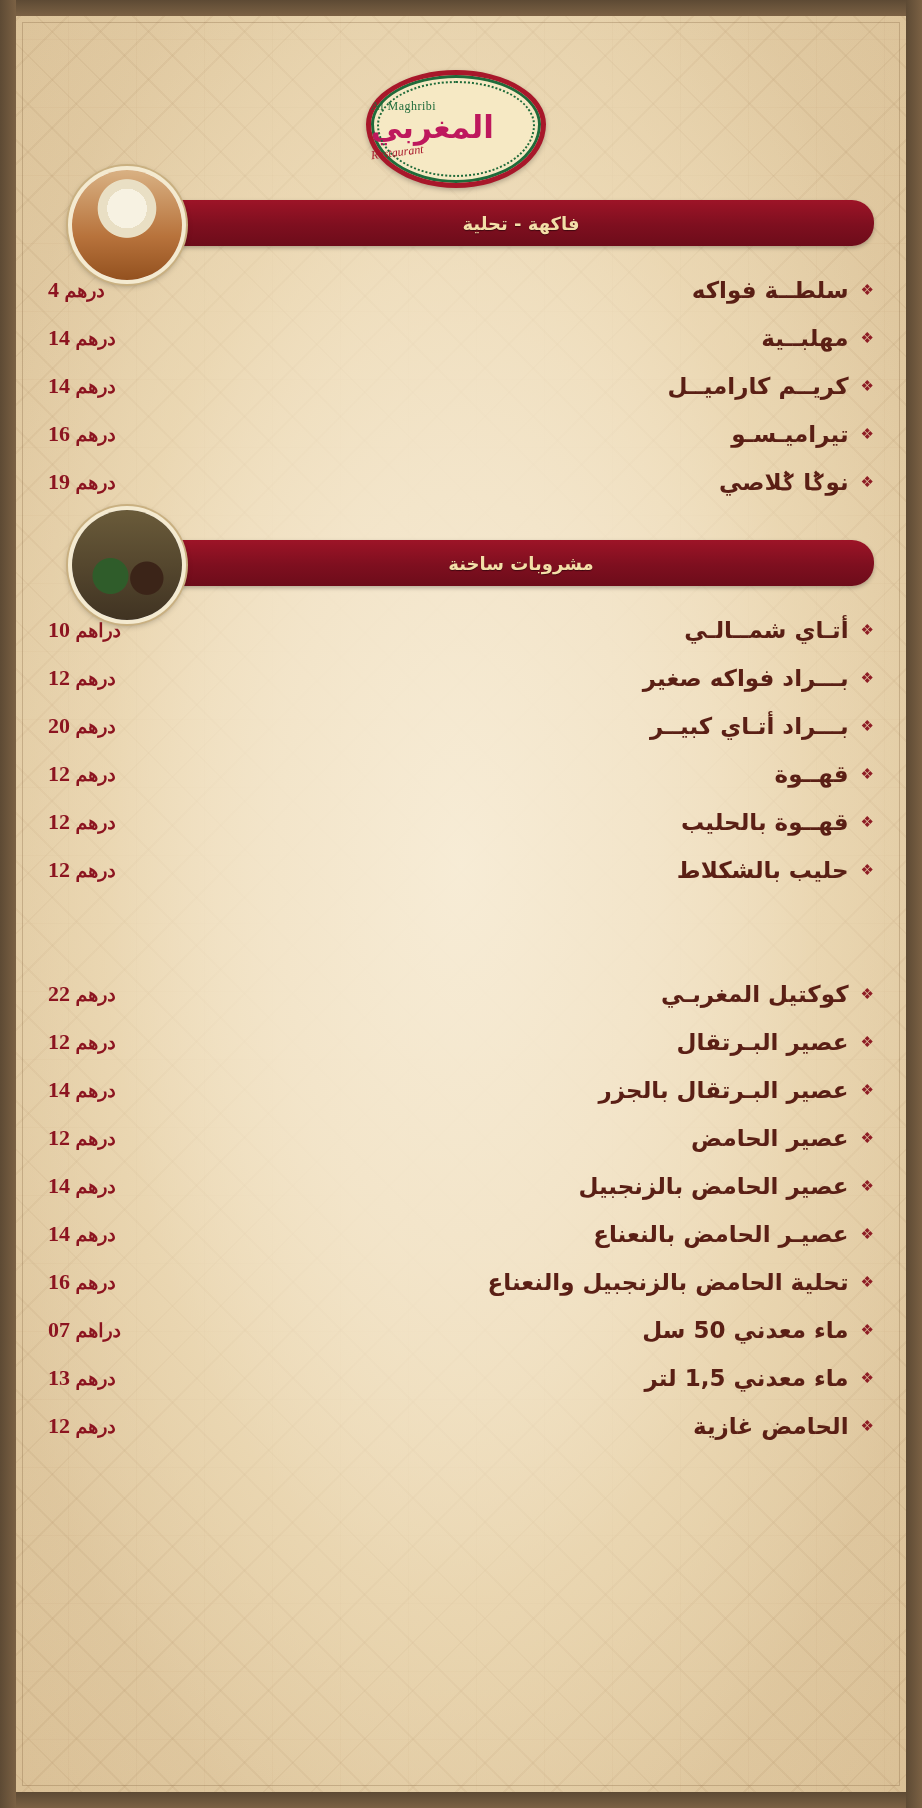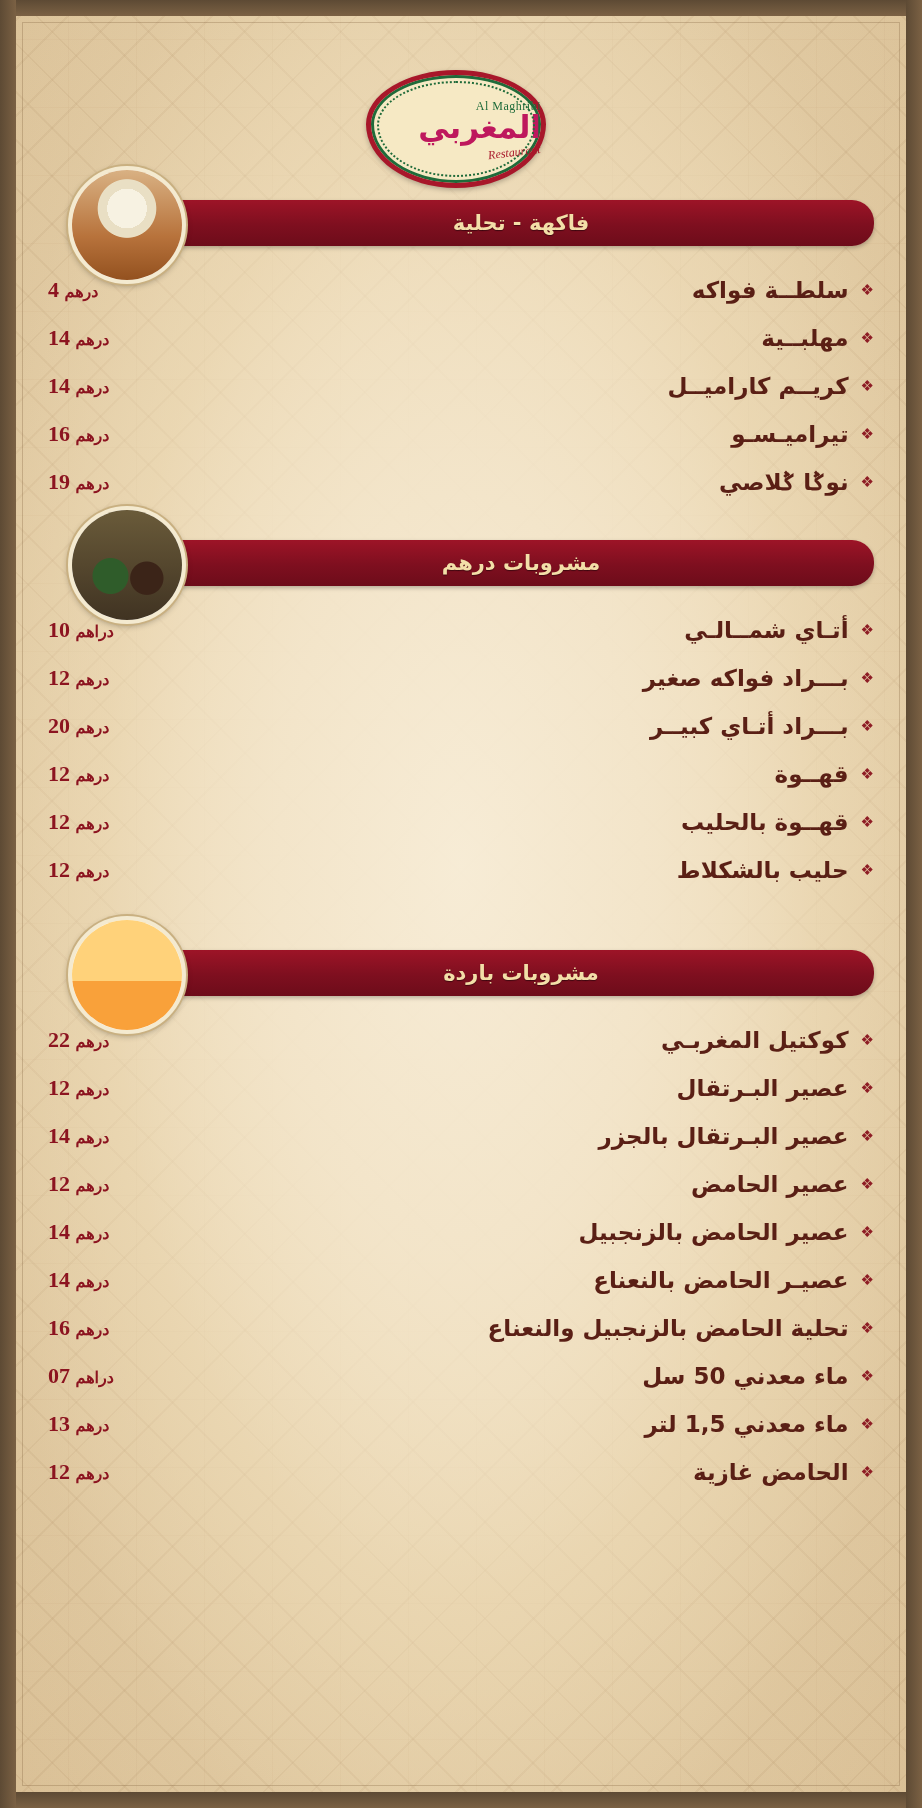--- a/index.html
+++ b/index.html
@@ -79,21 +79,21 @@
   .logo-badge {
     position: relative;
     width: 170px;
     height: 108px;
     background: #f6e9c4;
     border: 5px solid #a8172a;
     border-radius: 50% 50% 50% 50% / 46% 46% 54% 54%;
     box-shadow: 0 0 0 3px #1f6b3a inset, 0 2px 5px rgba(0,0,0,.25);
     display: flex;
     flex-direction: column;
-    align-items: flex-start;
+    align-items: flex-end;
     justify-content: center;
   }
   .logo-badge:before {
     content: "";
     position: absolute;
     inset: 6px;
     border: 2px dotted #1f6b3a;
     border-radius: 50% 50% 50% 50% / 46% 46% 54% 54%;
     pointer-events: none;
   }
@@ -138,21 +138,21 @@
     height: 46px;
     background: linear-gradient(180deg,#9d1427 0%, #7e0f1f 55%, #6d0c1a 100%);
     border-radius: 4px 22px 22px 4px;
     box-shadow: 0 2px 4px rgba(0,0,0,.25);
     display: flex;
     align-items: center;
     justify-content: center;
   }
   .header-title {
     color: #f3dfa8;
-    font-size: 21px;
+    font-size: 18px;
     font-weight: bold;
     letter-spacing: 1px;
     text-shadow: 0 1px 1px rgba(0,0,0,.45);
   }
   .header-thumb {
     position: absolute;
     left: 20px;
     top: -34px;
     width: 110px;
     height: 110px;
@@ -205,21 +205,21 @@
     font-size: 15px;
     line-height: 1;
   }
   .item-price {
     color: #8c1420;
     font-size: 22px;
     font-weight: bold;
     white-space: nowrap;
     font-family: "Liberation Serif", serif;
   }
-  .item-price .cur { font-size: 16px; }
+  .item-price .cur { font-size: 19px; }
 </style>
 </head>
 <body>
 
 <div class="menu-page">
   <div class="bg-pattern"></div>
   <div class="bg-fade"></div>
   <div class="frame-top"></div>
   <div class="frame-bottom"></div>
   <div class="frame-left"></div>
@@ -293,21 +293,21 @@
           <span class="cur">درهم</span>
           <span>19</span>
         </div>
       </div>
     </div>
   </div>
 
   <div class="section" style="top:540px;">
     <div class="section-header">
       <div class="header-bar">
-        <span class="header-title">مشروبات درهم</span>
+        <span class="header-title">مشروبات ساخنة</span>
       </div>
       <div class="header-thumb">
         <div class="thumb-tea"></div>
       </div>
     </div>
     <div class="items">
       <div class="item-row">
         <div class="item-name">
           <span class="bullet">❖</span>
           <span>أتـاي شمــالـي</span>
@@ -364,28 +364,20 @@
         </div>
         <div class="item-price">
           <span class="cur">درهم</span>
           <span>12</span>
         </div>
       </div>
     </div>
   </div>
 
   <div class="section" style="top:950px;">
-    <div class="section-header">
-      <div class="header-bar">
-        <span class="header-title">مشروبات باردة</span>
-      </div>
-      <div class="header-thumb">
-        <div class="thumb-juice"></div>
-      </div>
-    </div>
     <div class="items">
       <div class="item-row">
         <div class="item-name">
           <span class="bullet">❖</span>
           <span>كوكتيل المغربـي</span>
         </div>
         <div class="item-price">
           <span class="cur">درهم</span>
           <span>22</span>
         </div>

